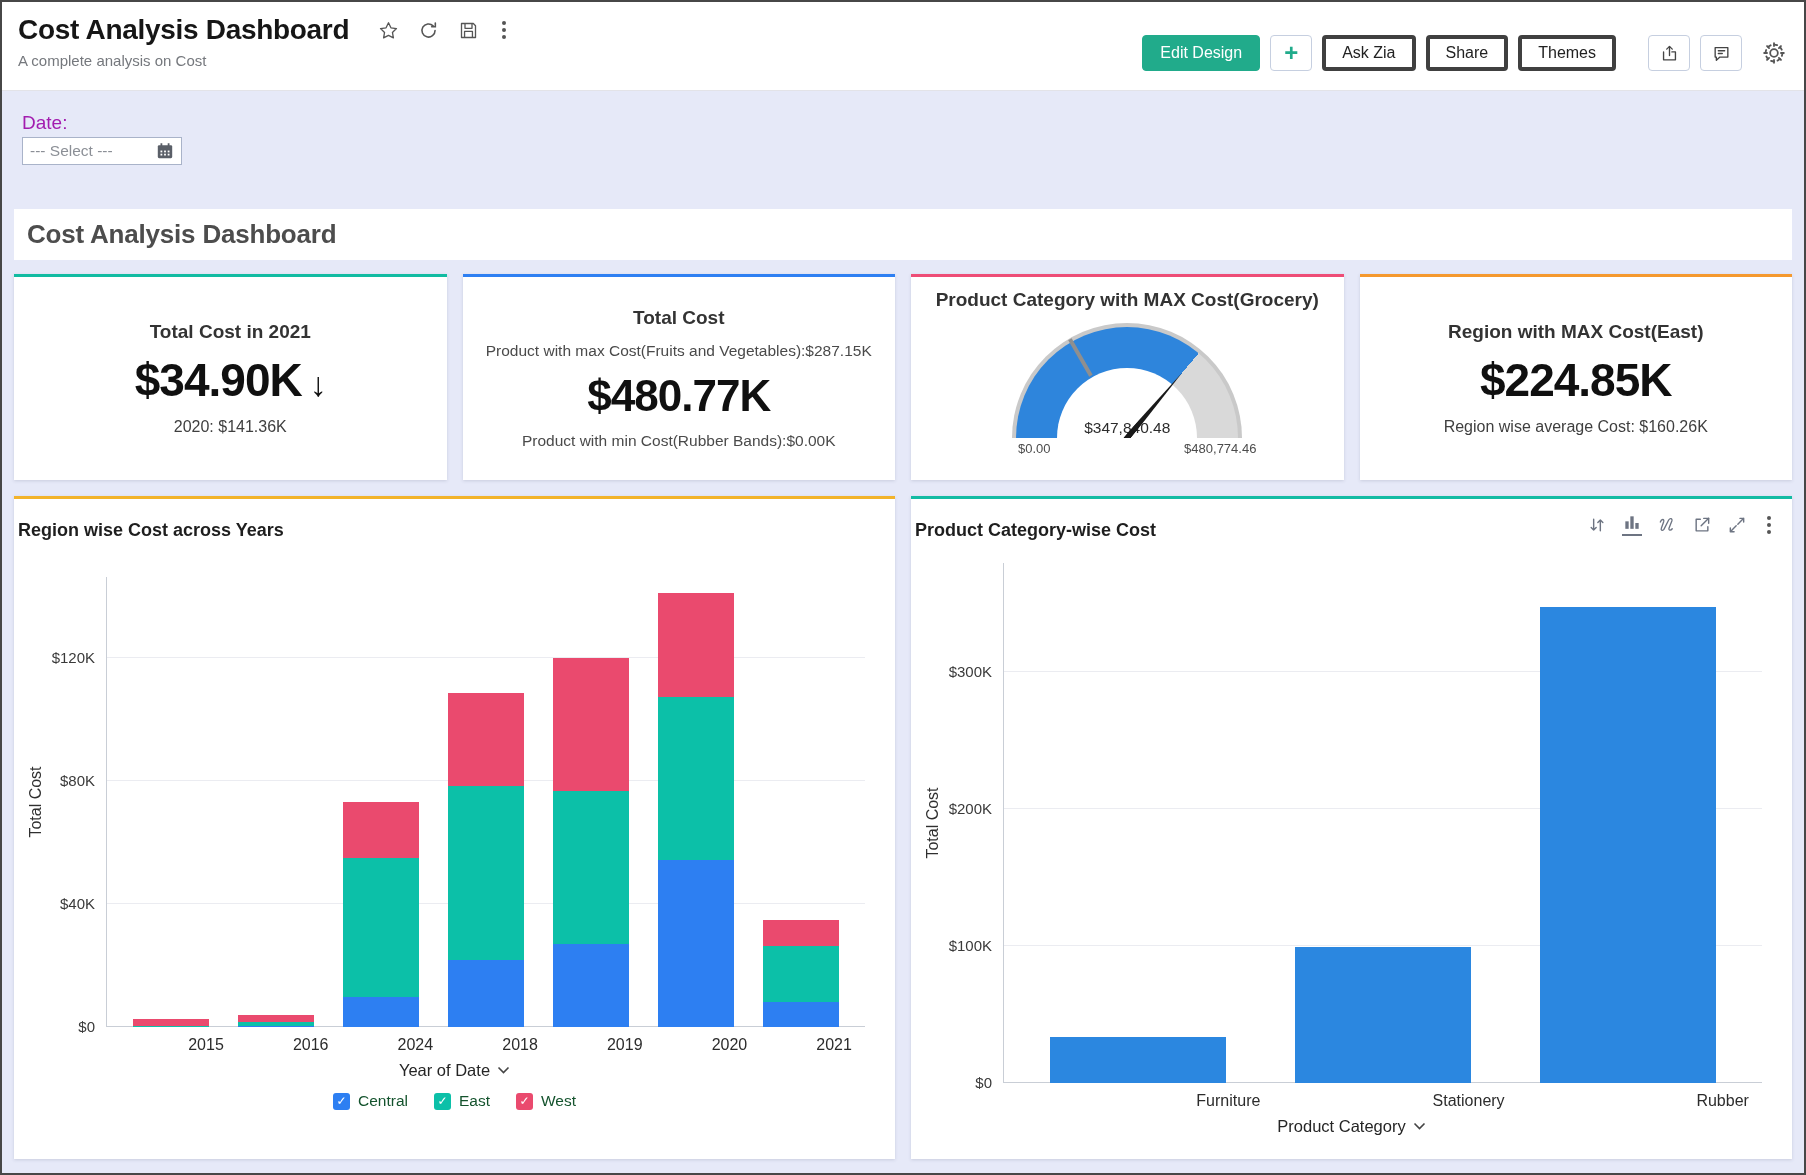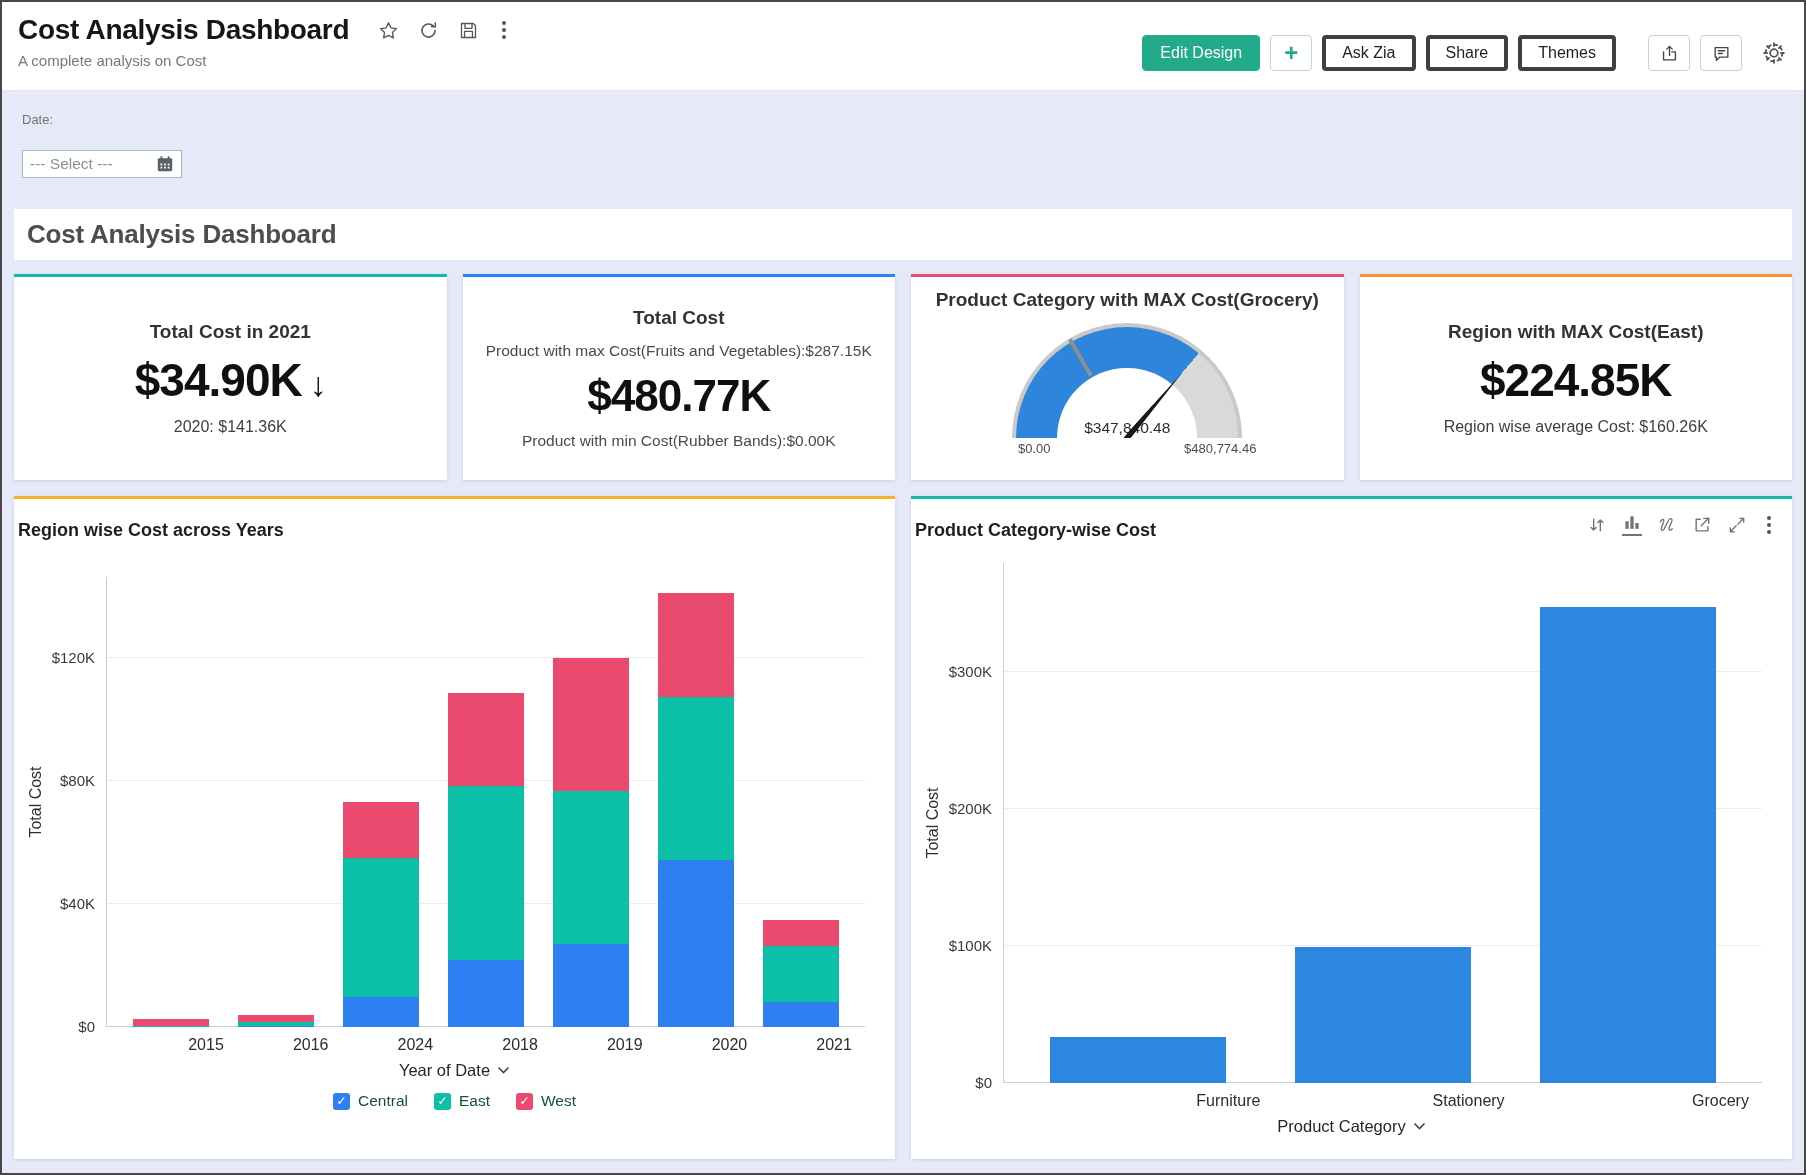--- a/index.html
+++ b/index.html
@@ -37,21 +37,21 @@
   .btn-primary { background: #21ab8b; border: 1px solid #21ab8b; color: #fff; padding: 0 17px; }
   .btn-icon { background: #fff; border: 1px solid #c6cfe0; width: 42px; color: #444; }
   .btn-icon svg { width: 19px; height: 19px; }
   .plus-glyph { font-size: 24px; color: #21ab8b; font-weight: bold; line-height: 1; }
   .hdr-spacer { width: 12px; }
   .gear { margin-left: 10px; cursor: pointer; display: inline-flex; }
   .gear svg { width: 24px; height: 24px; }
   
   .content { padding: 0 12px 15px; height: calc(100% - 89px); }
   .filters { display: flex; gap: 30px; padding: 21px 8px 0; height: 118px; }
-  .filter-label { font-size: 13px; color: #737373; margin-bottom: 23px; }
+  .filter-label { font-size: 19px; color: #a21caf; margin-bottom: 3px; }
   .filter-input {
     background: #fff; border: 1px solid #a9b3c9; height: 28px;
     display: flex; align-items: center; justify-content: space-between;
     padding: 0 7px; cursor: pointer;
   }
   .filter-input.date { width: 160px; gap: 15px; }
   .filter-input.region { width: 150px; }
   .filter-value { font-size: 15.5px; color: #8b8f96; }
   .filter-value.dark { color: #2e2e2e; }
   .cal-icon svg { width: 18px; height: 18px; display: block; }
@@ -442,21 +442,21 @@
               <div class="bar-group">
                 <div class="bar-stack">
                   <div class="seg" style="height: 91.5368%; background: rgb(43, 135, 224);"></div>
                 </div>
               </div>
             </div>
           </div>
         <div class="x-labels">
             <div class="x-label">Furniture</div>
             <div class="x-label">Stationery</div>
-            <div class="x-label">Grocery</div>
+            <div class="x-label">Rubber</div>
           </div>
         <div class="axis-label-row">
           <span>Product Category</span>
           <svg viewBox="0 0 13 9" fill="none" stroke="#444" stroke-width="1.6">
               <path d="M1.5 1.5l5 5 5-5"></path>
             </svg>
         </div>
       </div>
     </section>
   </div>

